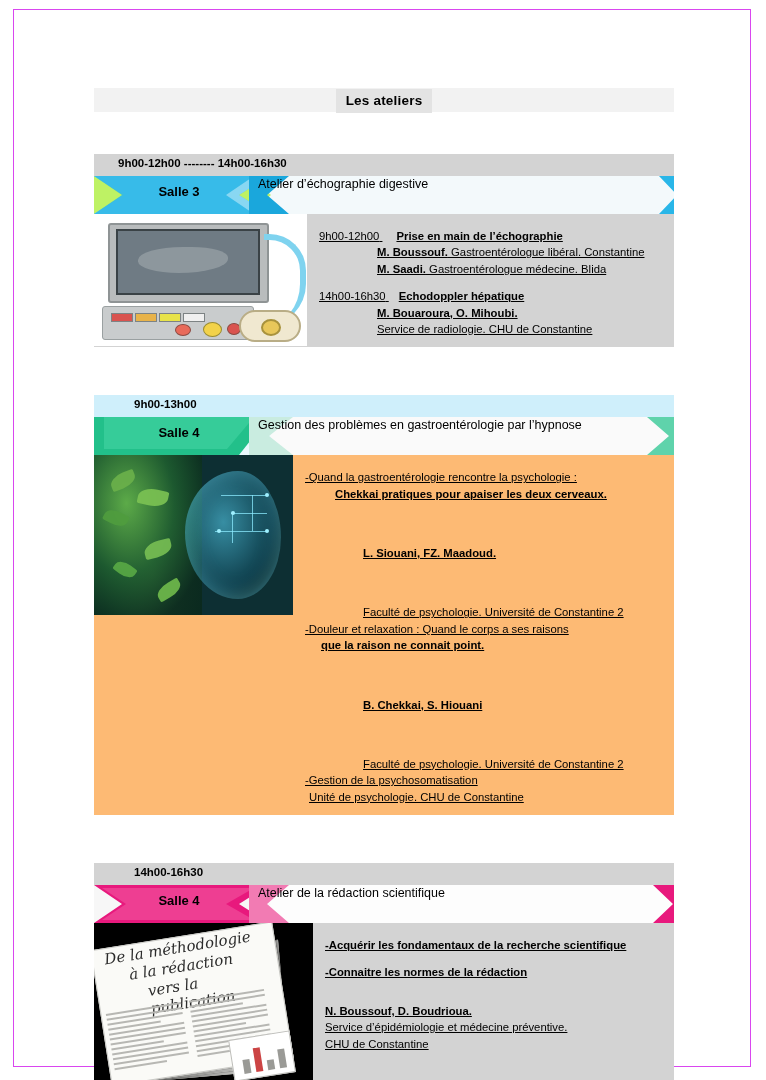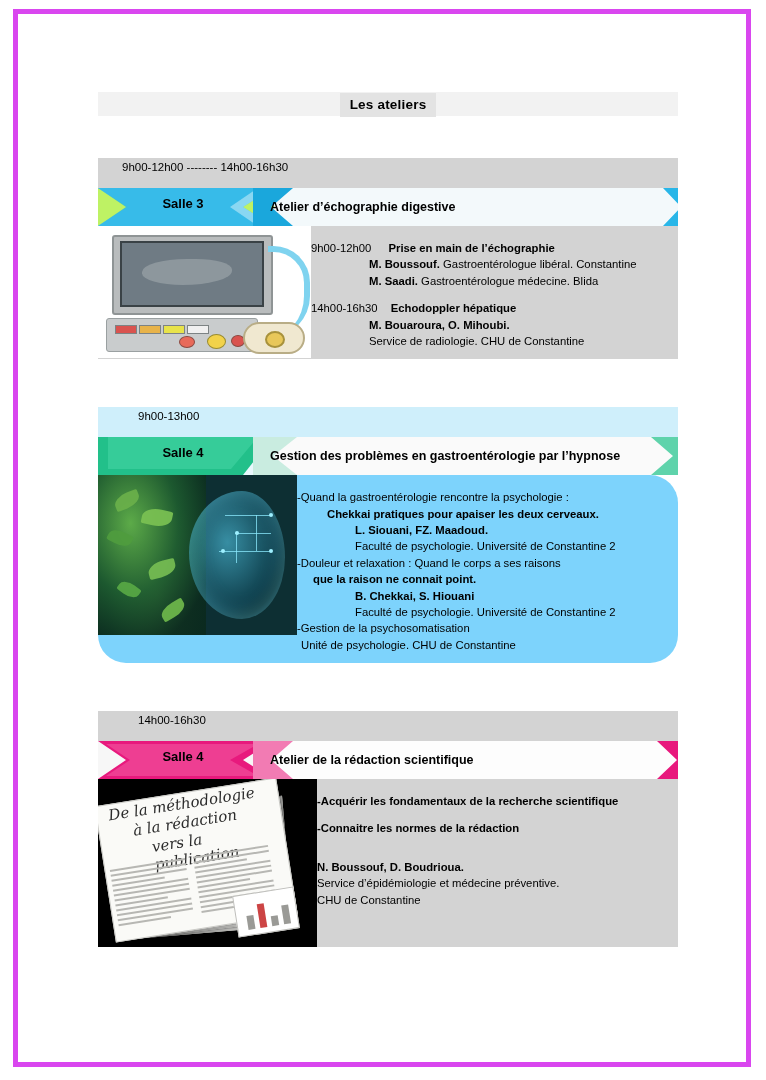--- a/index.html
+++ b/index.html
@@ -14,21 +14,21 @@
     font-family: "Liberation Sans", sans-serif;
     color: #000;
     overflow: hidden;
   }
   .page {
     position: absolute;
     left: 13px;
     top: 9px;
     width: 738px;
     height: 1058px;
-    border: 5px solid #d946ef;
+    border: 1px solid #d946ef;
     background: #fff;
     box-sizing: border-box;
   }
   .content {
     position: absolute;
     left: 80px;
     top: 78px;
     width: 580px;
   }
 
@@ -47,25 +47,25 @@
     font-weight: bold;
     font-size: 13.5px;
     letter-spacing: .2px;
   }
 
   
   .workshop {
     margin-bottom: 48px;
   }
   .time-strip {
-    height: 30px;
+    height: 22px;
     line-height: 18px;
     font-size: 11.5px;
     padding-left: 24px;
-    font-weight: normal;
+    font-weight: bold;
   }
   .time-strip.grey { background: #d3d3d3; }
   .time-strip.cyan { background: #cfeffb; }
   .time-strip.pink { background: #d3d3d3; }
 
   .banner {
     position: relative;
     height: 38px;
     overflow: hidden;
   }
@@ -89,56 +89,56 @@
     top: 8px;
     width: 90px;
     text-align: center;
     font-weight: bold;
     font-size: 13px;
     color: #000;
     z-index: 5;
   }
   .banner-title {
     position: absolute;
-    left: 172px;
+    left: 164px;
     top: 0;
     width: 400px;
     height: 38px;
     display: flex;
     flex-direction: column;
-    justify-content: center;
-    font-weight: bold;
+    font-weight: normal;
     font-size: 12.5px;
     z-index: 5;
     line-height: 1.35;
   }
 
   
   .body-panel {
     position: relative;
     display: flex;
   }
   .body-panel.grey { background: #d3d3d3; }
-  .body-panel.cyan { background: #7dd3fc; border-radius: 28px; }
+  .body-panel.cyan { background: #fdba74; }
 
   .thumb {
     flex: 0 0 auto;
     position: relative;
     overflow: hidden;
   }
   .details {
     flex: 1 1 auto;
-    padding: 14px 8px 10px 0;
+    padding: 14px 8px 10px 12px;
     font-size: 11.3px;
     line-height: 1.45;
+    text-decoration: underline;
   }
   .details .row { white-space: nowrap; }
   .b { font-weight: bold; }
   .ind1 { padding-left: 58px; }
-  .ind2 { padding-left: 58px; }
+  .ind2 { padding-left: 58px; margin-top: 43px; }
   .ind-small { padding-left: 16px; }
   .ind-med { padding-left: 30px; }
   .gap { height: 11px; }
 
   
   .us-wrap { width: 213px; height: 132px; background:#ffffff; }
   .us-body {
     position:absolute; left:14px; top:9px; width:157px; height:76px;
     background:#b9bcbd; border:2px solid #8f9495; border-radius:3px;
   }

